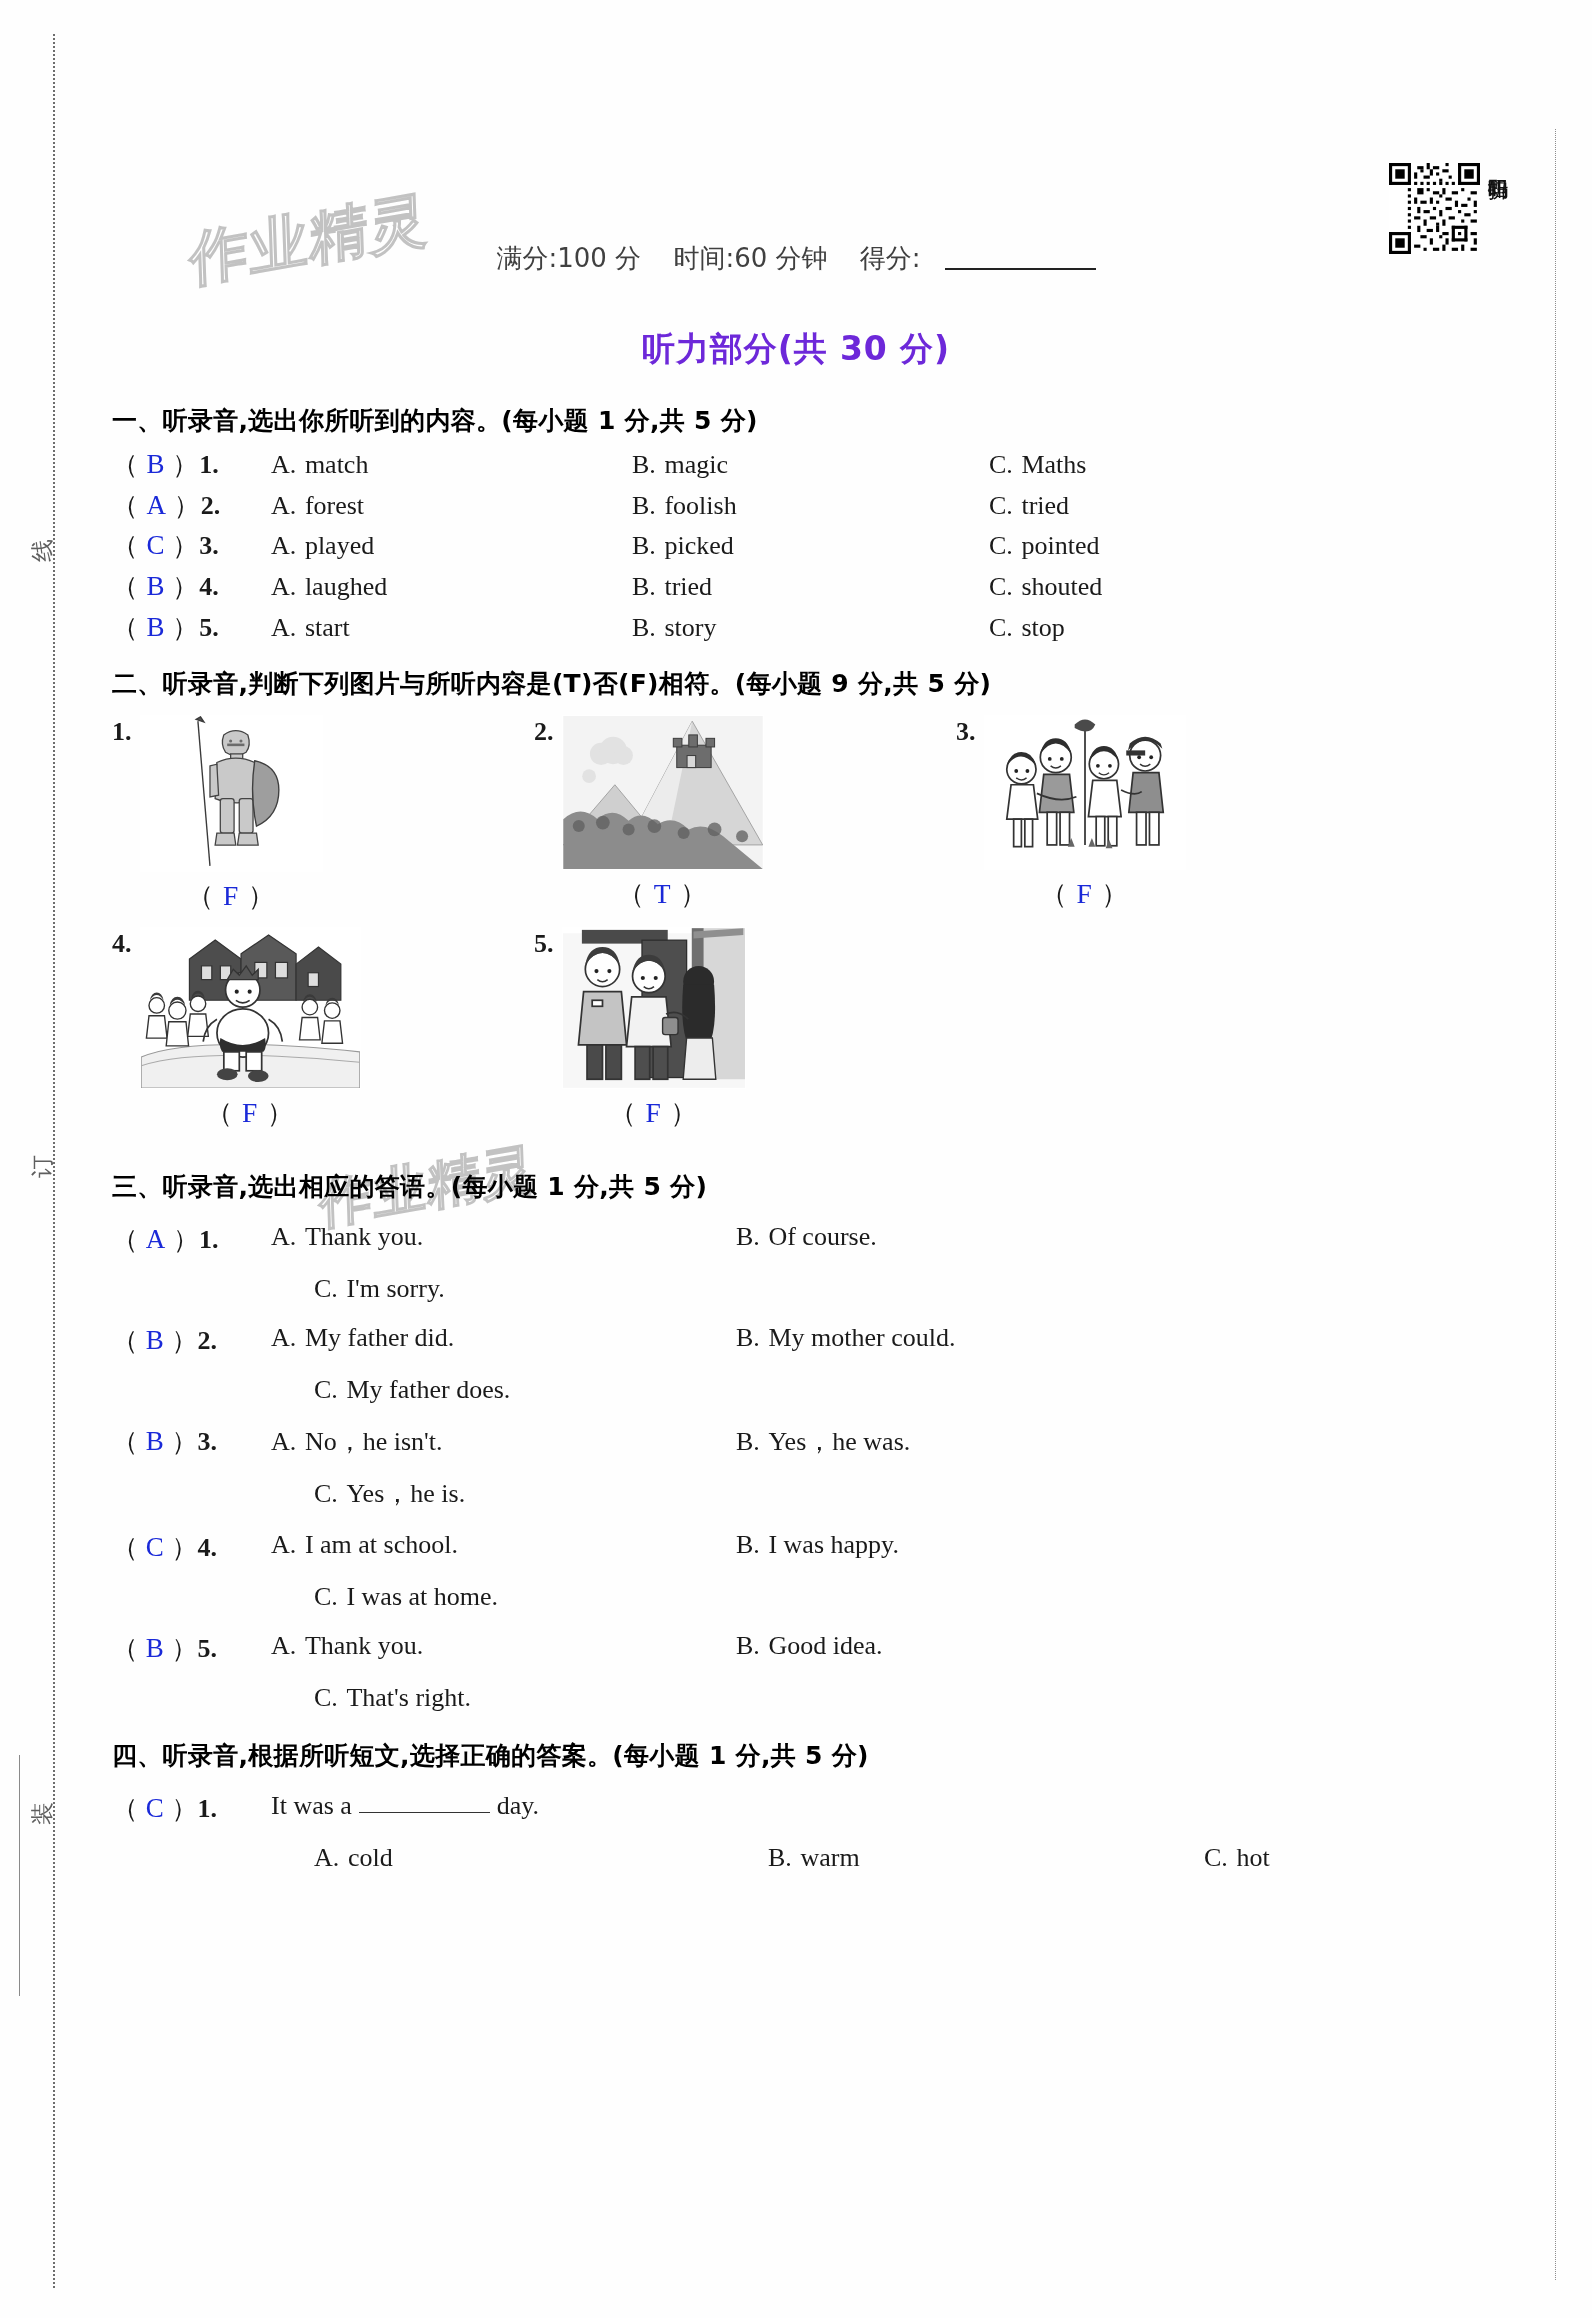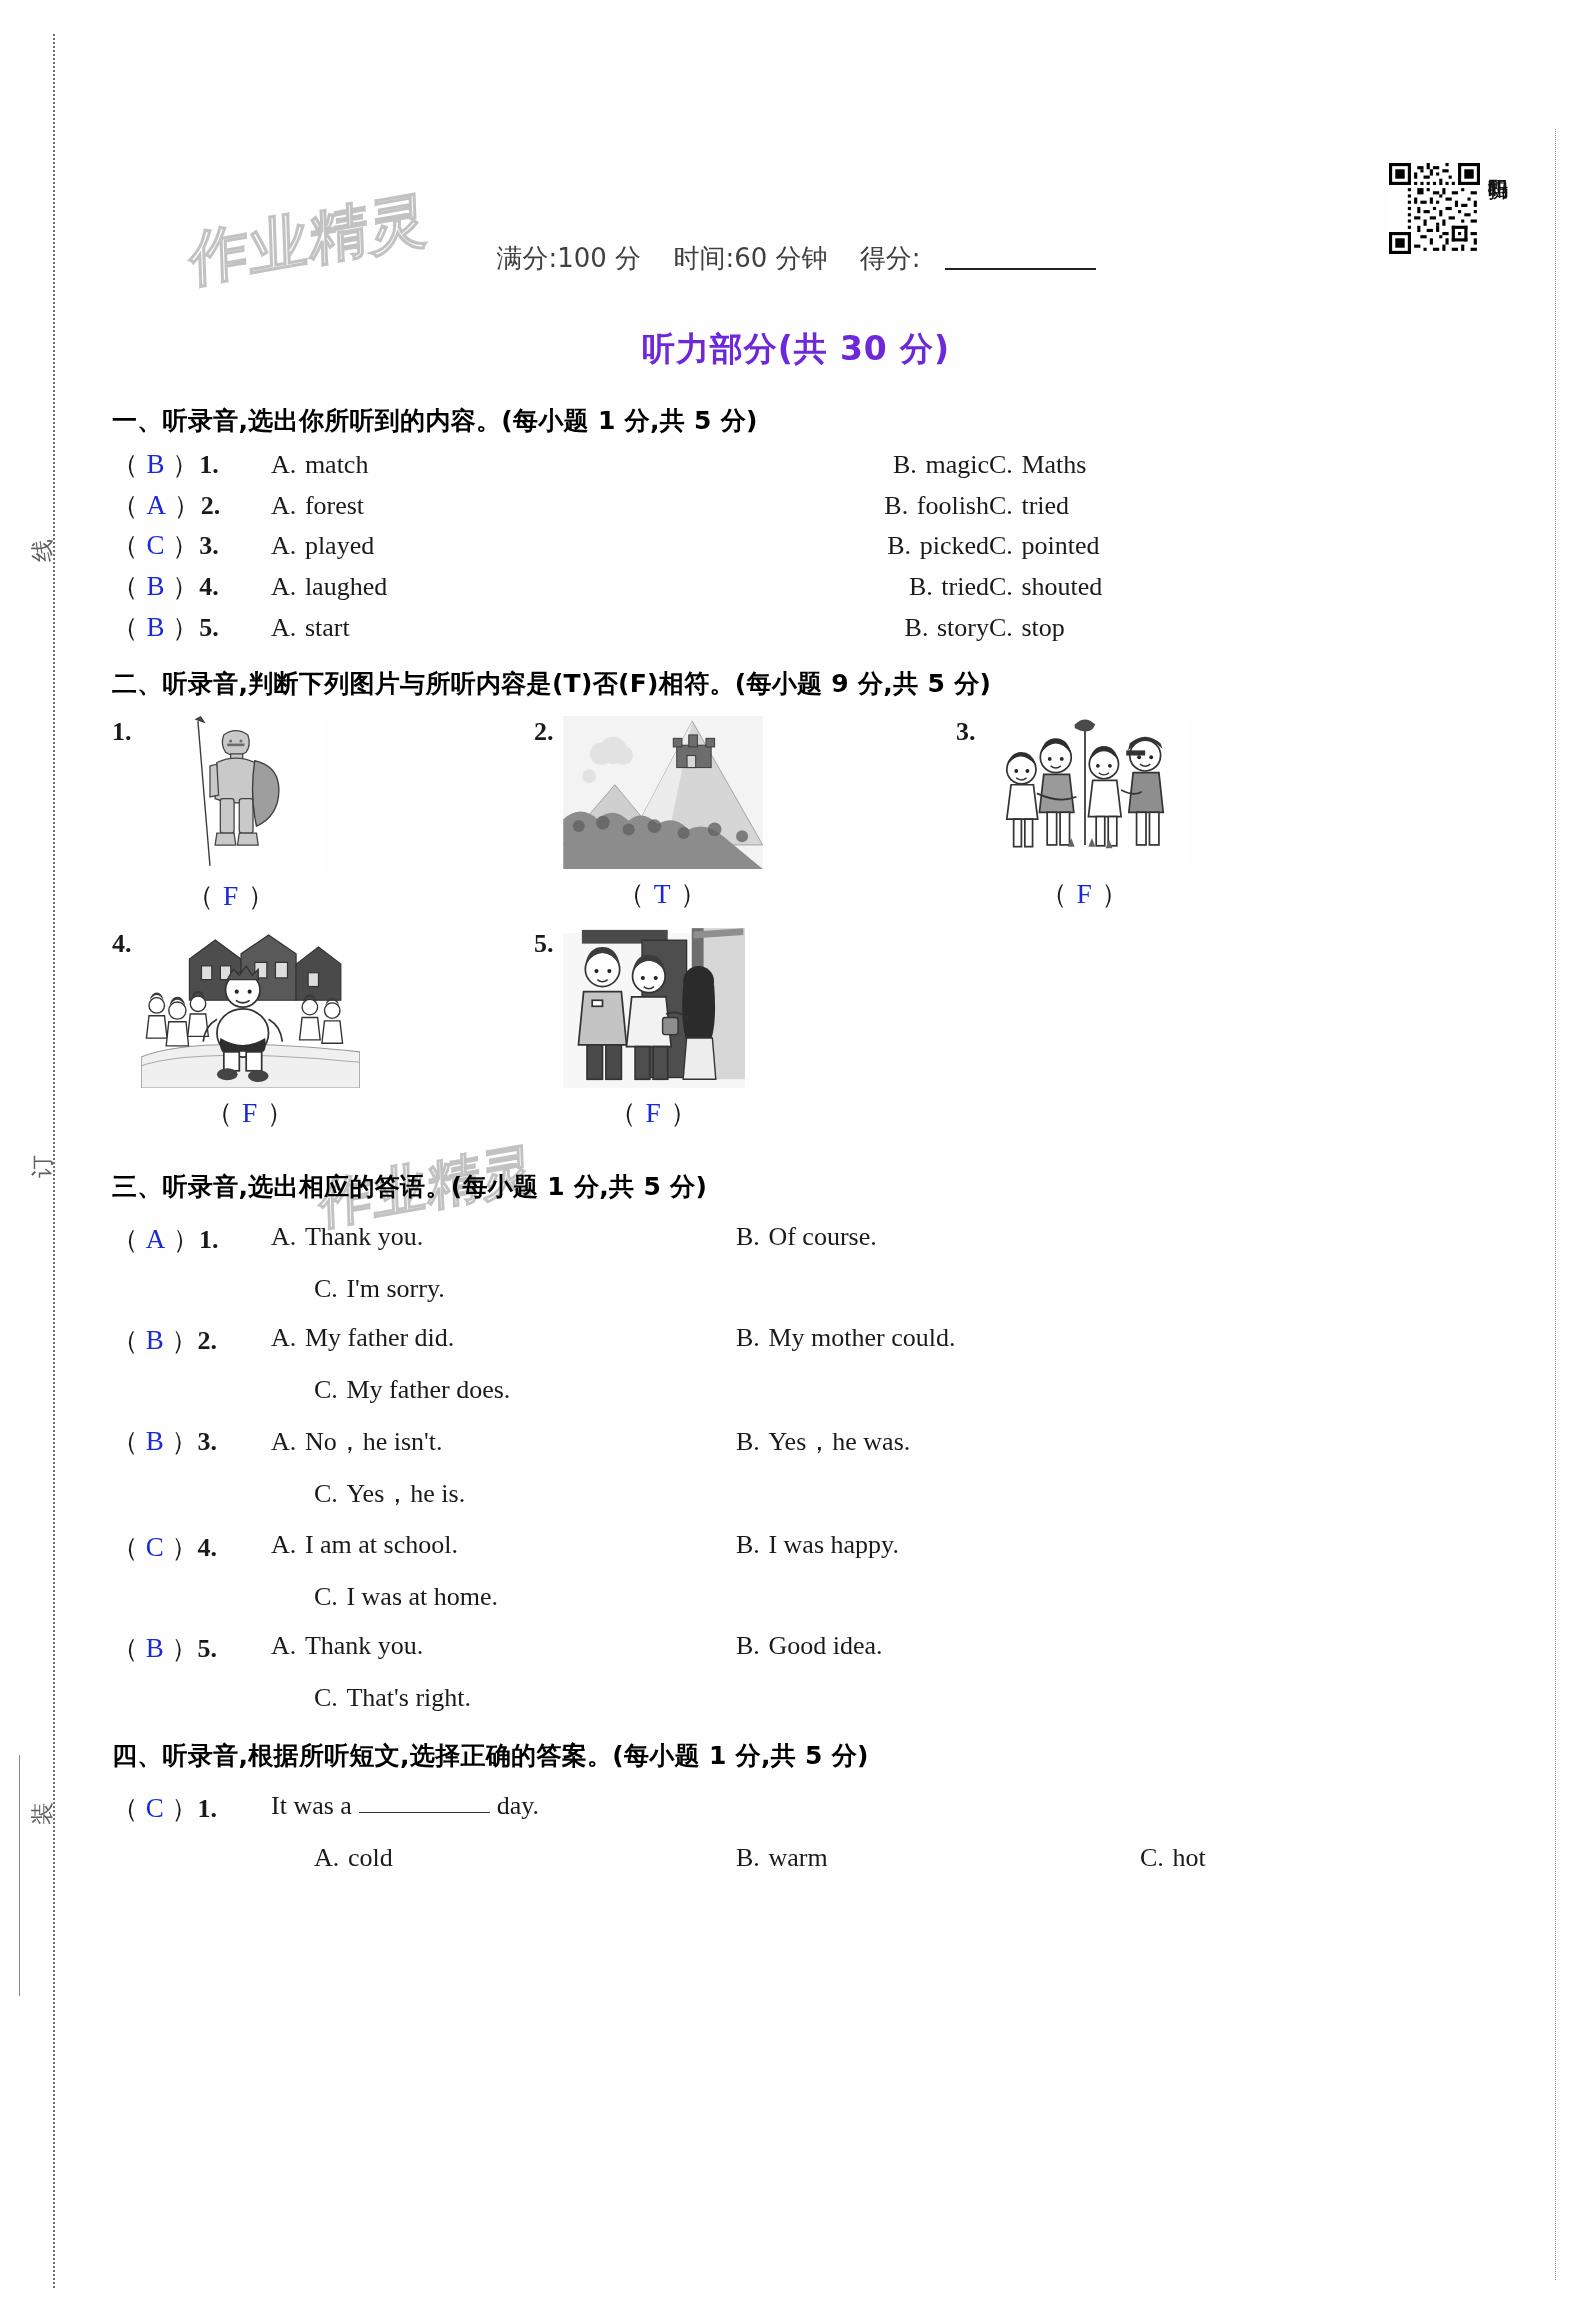--- a/index.html
+++ b/index.html
@@ -176,21 +176,21 @@
   }
   .paren { letter-spacing: 0.9px; }
   .ans {
     color: #1a29d8;
     font-weight: normal;
     padding: 0 7.7px;
     font-size: 27px;
   }
   .qnum { font-weight: bold; font-size: 26px; padding-right: 5.2px;}
   .opt-a { flex: 0 0 361px; }
-  .opt-b { flex: 0 0 357px; text-align: right; }
+  .opt-b { flex: 0 0 357px; }
   .opt-c { flex: 0 0 auto; }
   .opt-label { padding-right: 8.6px; }
 
   
   .q-block { margin-top: 19px; font-size: 26px; }
   .q-block .line1 {
     display: flex;
     align-items: flex-start;
   }
   .q-block .line1 .lead { width: 159px; flex: 0 0 159px; white-space: nowrap;}
@@ -198,20 +198,21 @@
   .q-block .line1 .ob { flex: 0 0 auto; }
   .q-block .line2 {
     margin-top: 17px;
     padding-left: 202px;
   }
   .q-block .line2b {
     margin-top: 17px;
     display: flex;
     padding-left: 202px;
     font-size: 26px;
+    gap: 32px;
   }
   .q-block .line2b .oa { flex: 0 0 422px; }
   .q-block .line2b .ob { flex: 0 0 404px; }
 
   .blank-inline {
     display: inline-block;
     width: 131px;
     border-bottom: 1.7px solid #333;
     vertical-align: 1.7px;
     margin: 0 6.9px;

